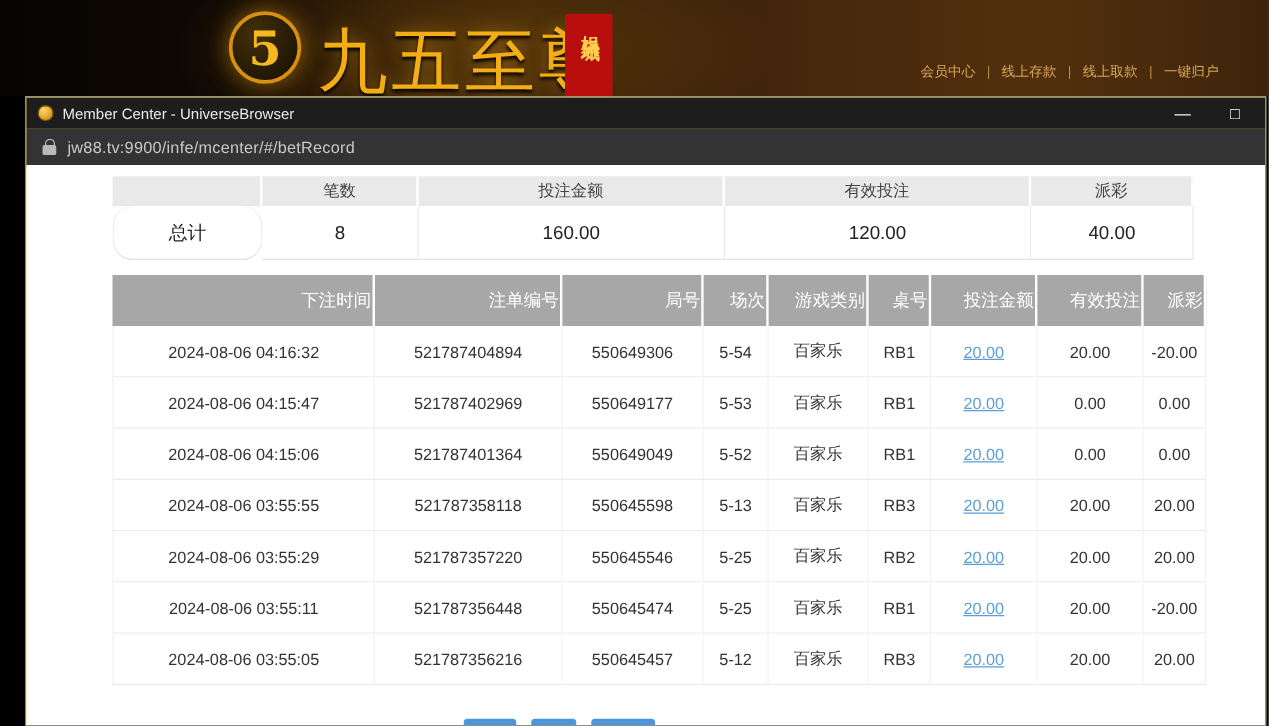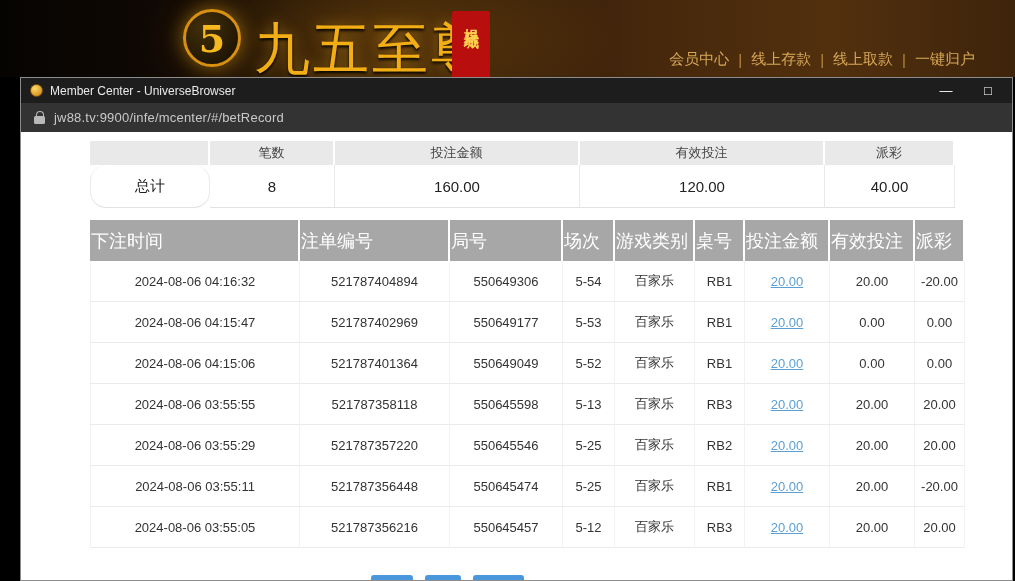--- a/index.html
+++ b/index.html
@@ -29,21 +29,21 @@
     text-shadow:0 2px 3px #000, 0 0 14px rgba(250,180,30,.45);
   }
   .badge {
     position:absolute; left:452px; top:11px; width:38px; height:70px; background:#b90e0e;
     color:#ffd04e; writing-mode:vertical-rl; text-orientation:upright;
     font-size:15px; font-weight:bold; letter-spacing:3px;
     display:flex; align-items:center; padding-top:5px; box-sizing:border-box; border-radius:2px;
   }
   .banner-nav {
     position:absolute; right:40px; top:50px; display:flex; align-items:center; gap:9px;
-    color:#d8a856; font-size:15px;
+    color:#d8a856; font-size:11px;
   }
   .banner-nav a { color:#d8a856; text-decoration:none; cursor:pointer; }
   .nav-sep { color:#b78a3e; }
   
   .window {
     position:absolute; left:20px; top:77px; width:993px; height:504px;
     background:#fde047; border:1px solid #8c8c8c; box-sizing:border-box; overflow:hidden;
   }
   .titlebar { height:25px; background:#1d1d1d; display:flex; align-items:center; padding:0 9px; gap:7px; }
   .win-icon { width:13px; height:13px; border-radius:50%; flex:0 0 13px;
@@ -66,22 +66,22 @@
   }
   .summary tbody td {
     background:#fff; height:40px; font-size:15px; color:#222; text-align:center;
     border-bottom:1px solid #e2e2e2; border-right:1px solid #e9e9e9;
   }
   .summary tbody td:first-child { border-left:1px solid #e9e9e9;border-radius:16px; }
   .label-total { color:var(--total-label-color,#a04000); }
   
   .bets { margin:12px 0 0 69px; width:875px; }
   .bets thead td {
-    background:var(--table-header-gray,#a7a7a7); color:#fff; height:39px; font-size:18px;
-    text-align:left; border-right:2px solid #fff; overflow:hidden;
+    background:var(--table-header-gray,#a7a7a7); color:#fff; height:39px; font-size:14px;
+    text-align:right; border-right:2px solid #fff; overflow:hidden;
   }
   .bets tbody td {
     height:38px; font-size:13px; color:#333; text-align:center; background:#fff;
     border-bottom:1px solid #ebebeb; border-right:1px solid #f2f2f2; overflow:hidden;
   }
   .bets tbody tr td:first-child { border-left:1px solid #f2f2f2; }
   .bet-link { color:var(--link-blue,#5b9fd4); text-decoration:underline; cursor:pointer; }
   .negative { color:var(--negative-red,#f05a5a);margin-top:44px; }
   
   .pagination { position:absolute; left:350px; top:443px; display:flex; gap:12px; }

